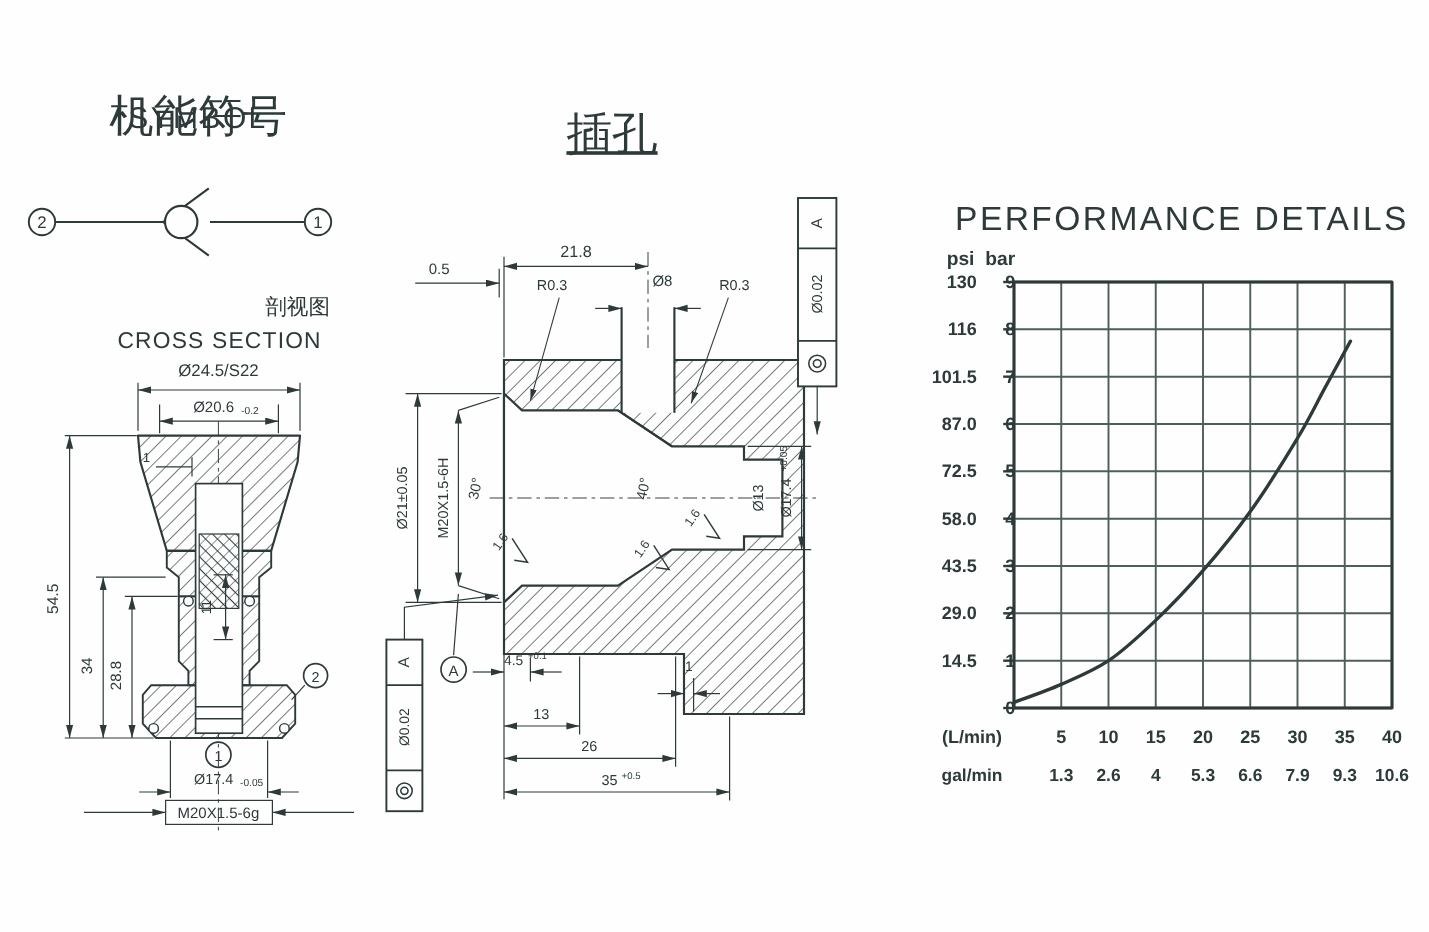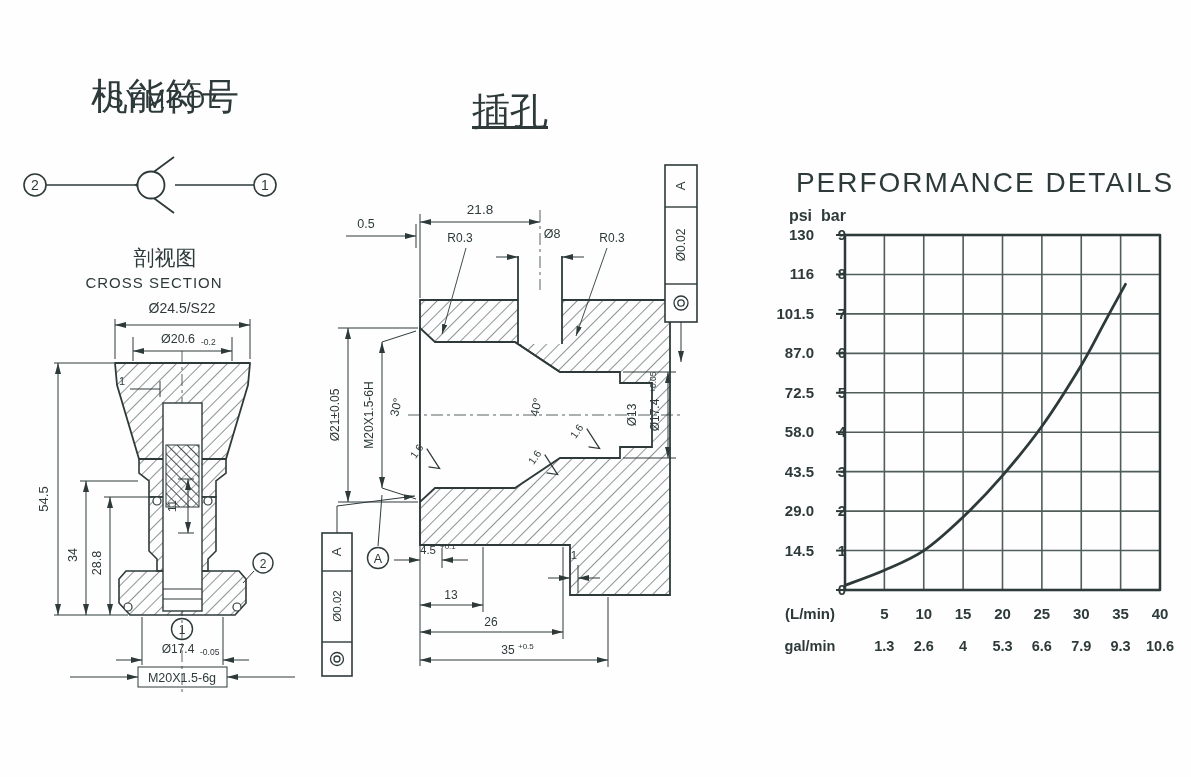--- a/index.html
+++ b/index.html
@@ -24,22 +24,22 @@
     <circle cx="20" cy="40" r="11" fill="none" stroke="var(--ink)" stroke-width="1.6"></circle>
     <text x="20" y="45" font-size="14" text-anchor="middle">2</text>
     <line x1="31" y1="40" x2="121" y2="40" stroke="var(--ink)" stroke-width="1.6"></line>
     <polyline points="159,12 121,40 159,68" fill="none" stroke="var(--ink)" stroke-width="1.8"></polyline>
     <circle cx="136" cy="40" r="13.5" fill="var(--bg)" stroke="var(--ink)" stroke-width="1.8"></circle>
     <line x1="160" y1="40" x2="239" y2="40" stroke="var(--ink)" stroke-width="1.6"></line>
     <circle cx="250" cy="40" r="11" fill="none" stroke="var(--ink)" stroke-width="1.6"></circle>
     <text x="250" y="45" font-size="14" text-anchor="middle">1</text>
   </svg>
 
-  <div class="t cn" style="left:55px;top:244px;width:220px;font-size:21px;">剖视图</div>
-  <div class="t en" style="left:44px;top:274px;width:220px;font-size:15px;letter-spacing:1px;">CROSS SECTION</div>
+  <div class="t cn" style="left:55px;top:244px;width:220px;font-size:18px;text-align:right;">剖视图</div>
+  <div class="t en" style="left:73px;top:274px;width:220px;font-size:19px;letter-spacing:1px;">CROSS SECTION</div>
 
   <svg style="left:30px;top:293px;width:280px;height:424px" viewBox="0 0 280 424">
     <defs>
       <pattern id="csh" width="9" height="9" patternUnits="userSpaceOnUse" patternTransform="rotate(45)">
         <line x1="0" y1="0" x2="0" y2="9" stroke="var(--ink)" stroke-width="1.1"></line>
       </pattern>
       <pattern id="csx" width="7" height="7" patternUnits="userSpaceOnUse" patternTransform="rotate(45)">
         <line x1="0" y1="0" x2="0" y2="7" stroke="var(--ink)" stroke-width="0.9"></line>
         <line x1="0" y1="3.5" x2="7" y2="3.5" stroke="var(--ink)" stroke-width="0.9"></line>
       </pattern>

